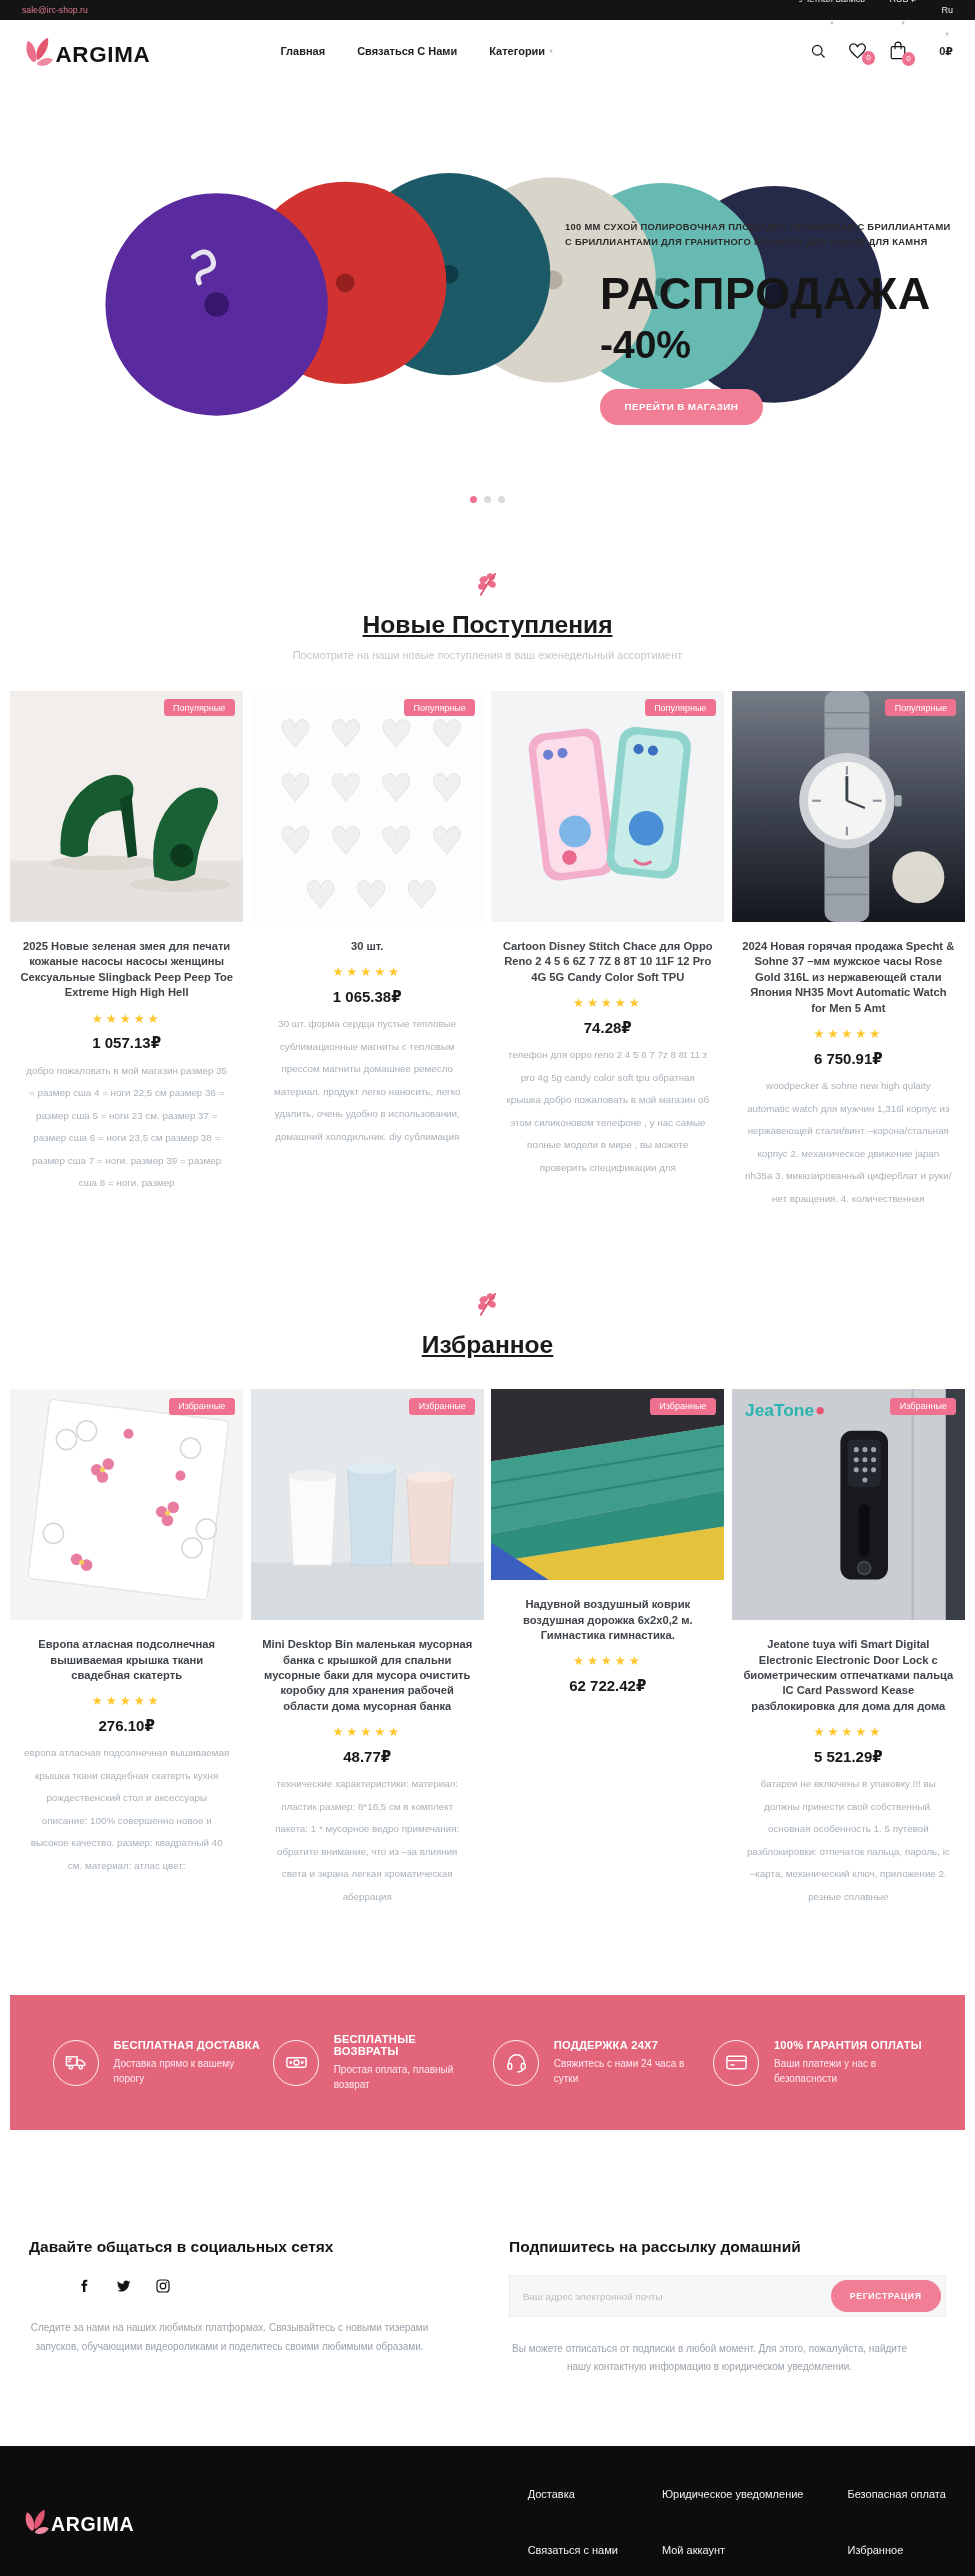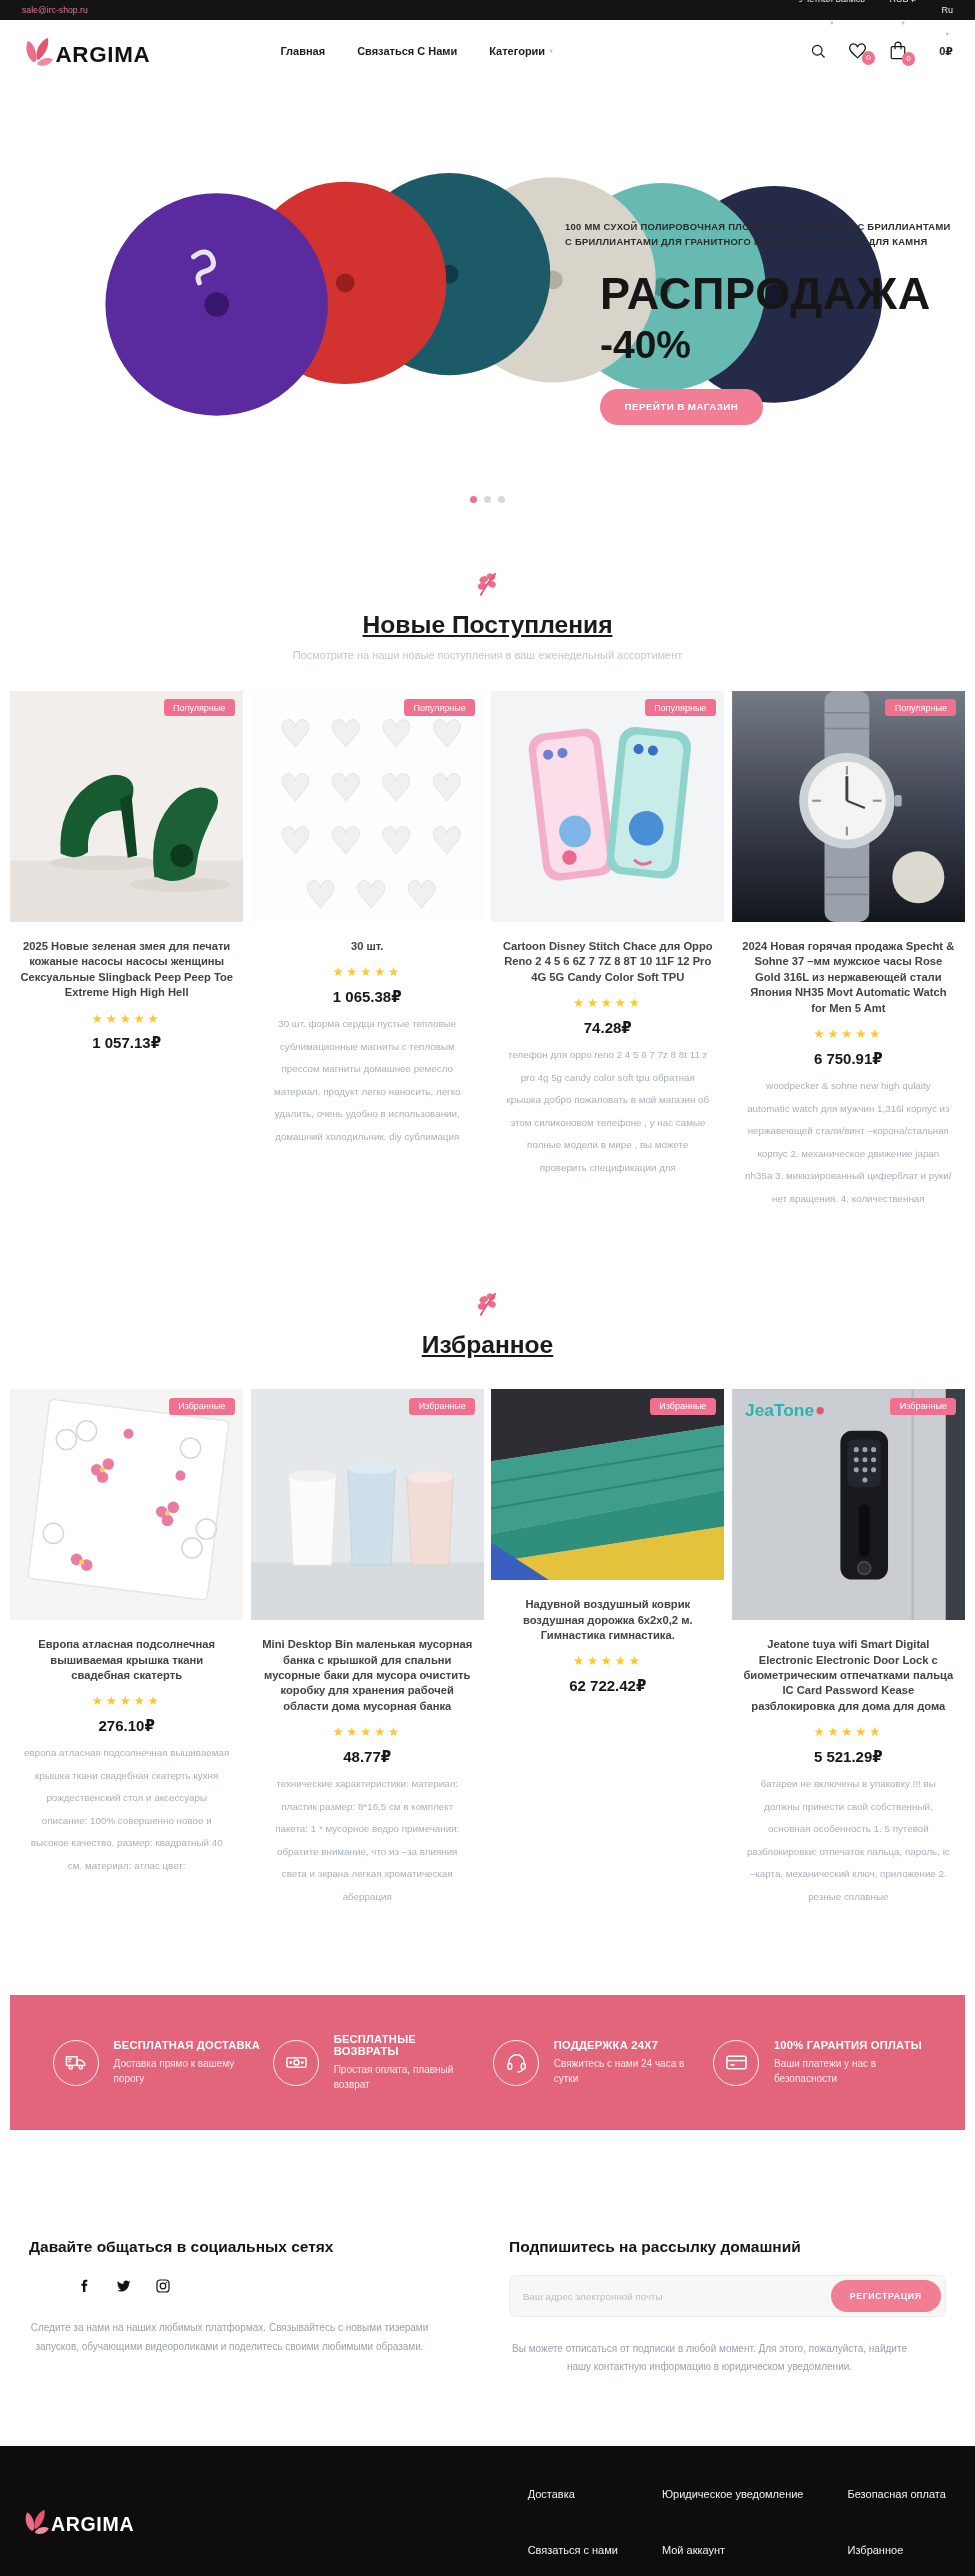--- a/index.html
+++ b/index.html
@@ -61,21 +61,21 @@
   .f-title { color:#fff; font-size:11.2px; font-weight:800; letter-spacing:0.2px; }
   .f-text { color:#ffe9ee; font-size:10px; line-height:1.5; margin-top:5px; }
 
   
   .connect { display:flex; padding:108px 29px 69px; gap:43px; }
   .connect-col { width:50%; }
   .connect h3 { font-size:15.5px; font-weight:800; color:#161616; }
   .social-icons { display:flex; gap:23px; margin:22px 0 0 47px; }
   .social-icons .s-icon { cursor:pointer; }
   .connect-note { font-size:10px; color:#9aa3ac; line-height:1.85; text-align:center; max-width:401px; margin-top:23px; }
-  .nl-row { display:flex; align-items:center; margin-top:19px; background:#f7f7f7; border:0.7px solid #ededed; border-radius:8px; padding:3.6px 4.3px 3.6px 13px; }
+  .nl-row { display:flex; align-items:center; margin-top:19px; background:#f7f7f7; border:0.7px solid #ededed; border-radius:0; padding:3.6px 4.3px 3.6px 13px; }
   .nl-input { flex:1; border:none; background:transparent; font-size:9.8px; color:#444; outline:none; font-family:inherit; }
   .nl-input::placeholder { color:#b9bec4; }
   .nl-btn { background:#f27e95; color:#fff; border:none; font-size:8.7px; font-weight:800; letter-spacing:0.7px; padding:11px 19px; border-radius:19px; cursor:pointer; }
 
   
   .footer { background:#0d0d0d; padding:42px 22px 36px; display:flex; align-items:center; }
   .f-brand { display:flex; align-items:flex-end; gap:1.4px; cursor:pointer; }
   .f-brand .brand-name { color:#fff; font-size:19.5px; }
   .f-links { margin-left:auto; display:grid; grid-template-columns:auto auto auto; column-gap:69px; row-gap:35px; margin-right:7.2px;gap:44px; }
   .f-link { color:#f2f2f2; font-size:11px; cursor:pointer; }
@@ -211,20 +211,21 @@
           <path d="M70 225 q-4 -62 38 -94 q30 -22 52 -12 q14 7 10 26 l-6 22 q-30 -6 -46 14 q-12 15 -10 42 q-16 12 -34 4 z" fill="#175c31"></path>
           <path d="M152 150 l16 -8 8 86 -13 3 z" fill="#0e4423"></path>
           <path d="M200 258 q-10 -72 32 -110 q26 -22 48 -10 q12 8 6 26 q-22 40 -26 66 l-4 24 q-28 16 -52 4 z" fill="#1a6136"></path>
           <circle cx="238" cy="228" r="16" fill="#0c3a1d"></circle>
         </svg>
         <span class="p-badge">Популярные</span>
       </div>
       <h3 class="p-title">2025 Новые зеленая змея для печати кожаные насосы насосы женщины Сексуальные Slingback Peep Peep Toe Extreme High High Hell</h3>
       <div class="p-stars">★★★★★</div>
       <div class="p-price">1 057.13₽</div>
+      <p class="p-desc">добро пожаловать в мой магазин размер 35 = размер сша 4 = ноги 22,5 см размер 36 = размер сша 5 = ноги 23 см. размер 37 = размер сша 6 = ноги 23,5 см размер 38 = размер сша 7 = ноги. размер 39 = размер сша 8 = ноги. размер</p>
     </article>
 
     <article class="card">
       <div class="thumb">
         <svg viewBox="0 0 323 320">
           <rect width="323" height="320" fill="#fdfdfd"></rect>
           <g font-size="52" fill="#f0f0f0" stroke="#e0e0e0" stroke-width="1" font-family="DejaVu Sans">
             <text x="38" y="78">♥</text>
               <text x="108" y="78">♥</text>
               <text x="178" y="78">♥</text>

